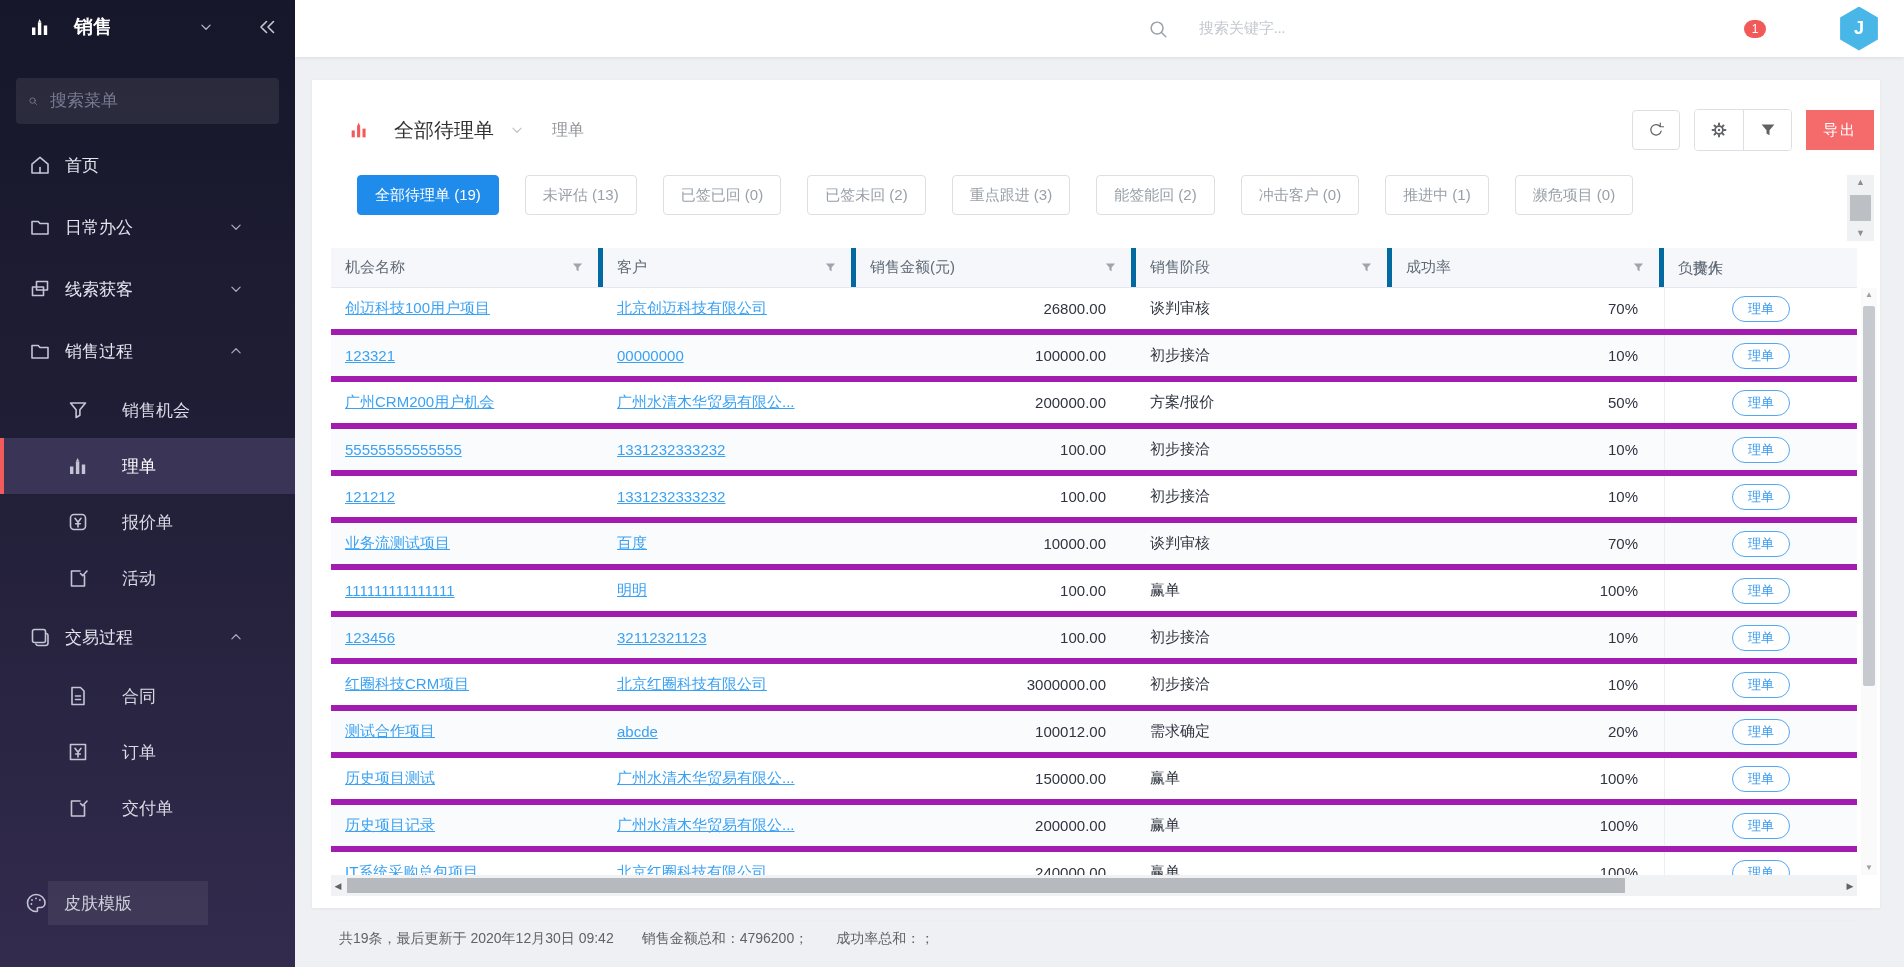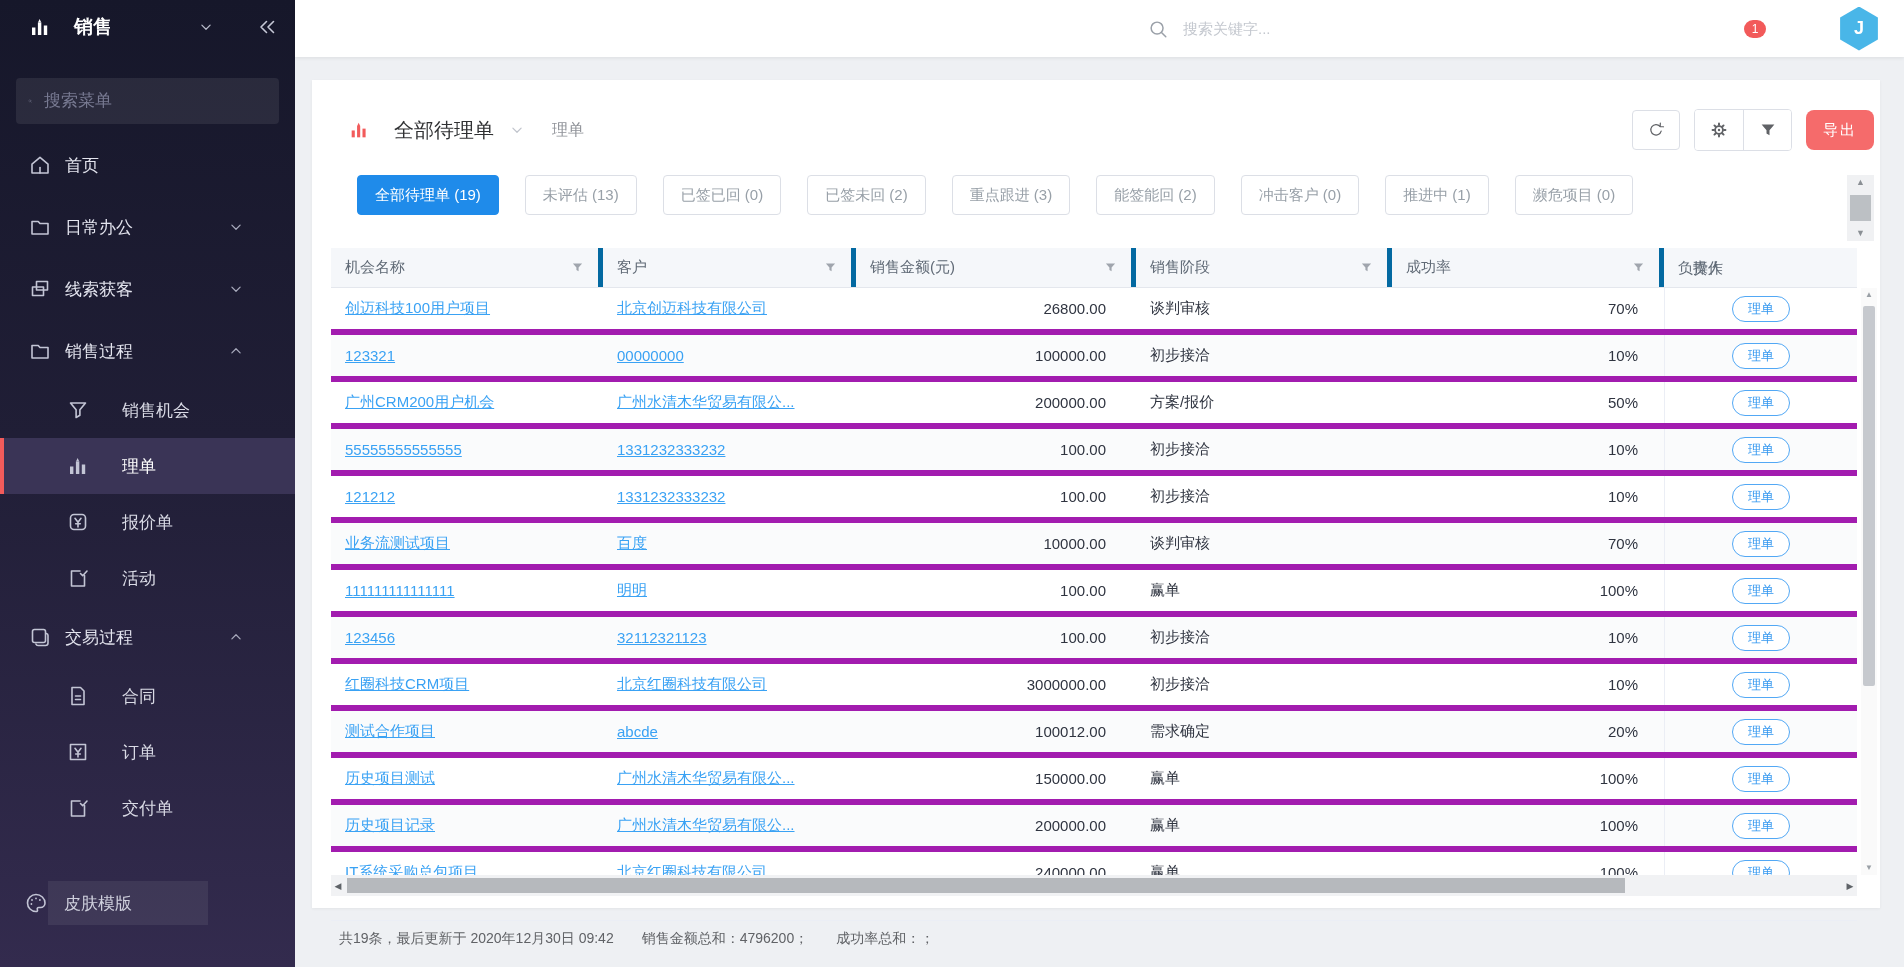--- a/index.html
+++ b/index.html
@@ -13,21 +13,21 @@
     background:linear-gradient(180deg,#16172a 0%,#201e36 45%,#332b4e 100%);
     color:#d6d7e2;overflow:hidden;}
   .logo{height:78px;display:flex;align-items:center;justify-content:center;
     color:#e8131c;font-size:27px;font-weight:bold;letter-spacing:1px;}
   .logo sup{font-size:13px;margin-left:2px;transform:translateY(-6px);display:inline-block;}
   .module-row{height:54px;display:flex;align-items:center;padding:0 16px 0 28px;color:#fff;cursor:pointer;}
   .module-row .module-label{font-size:19px;font-weight:bold;margin-left:22px;}
   .module-row .chev{margin-left:auto;margin-right:40px;color:#b9bccb;}
   .module-row .collapse{color:#c6c8d6;}
   .side-search{margin:24px 16px 10px 16px;height:46px;border-radius:4px;
-    background:rgba(255,255,255,.08);display:flex;align-items:center;padding:0 12px;}
+    background:rgba(255,255,255,.08);display:flex;align-items:center;padding:0 12px;font-family:Liberation Mono, monospace;}
   .side-search .ic{color:#8e90a6;}
   .side-search input{flex:1;margin-left:10px;background:transparent;border:none;outline:none;
     color:#d6d7e2;font-size:17px;font-family:inherit;}
   .side-search input::placeholder{color:#787a92;}
   .side-item{display:flex;align-items:center;cursor:pointer;position:relative;color:#e3e4ee;}
   .side-item.lv1{height:62px;padding:0 16px 0 28px;font-size:17px;}
   .side-item.lv2{height:56px;padding:0 16px 0 66px;font-size:17px;color:#d9dae5;gap:19px;}
   .side-item .side-label{margin-left:13px;}
   .side-item .chev{margin-left:auto;margin-right:34px;color:#a9abbd;}
   .side-item .mi{color:#c3c5d5;}
@@ -37,22 +37,22 @@
     padding:0 16px 0 24px;font-size:17px;color:#cfd0dd;cursor:pointer;}
   .skin-row .skin-bg{position:absolute;left:48px;top:0;bottom:0;width:160px;background:rgba(255,255,255,.07);}
   .skin-row .side-label{margin-left:16px;position:relative;}
   .skin-row .ic{color:#c3c5d5;position:relative;}
 
   
   .main{flex:1;display:flex;flex-direction:column;position:relative;}
   .topbar{height:57px;background:#fff;position:relative;box-shadow:0 1px 4px rgba(0,0,0,.08);z-index:5;}
   .top-search{position:absolute;left:852px;top:0;height:57px;display:flex;align-items:center;}
   .top-search .ic{color:#9aa0a8;}
-  .top-search input{border:none;outline:none;margin-left:12px;width:150px;font-size:15px;
-    font-family:Liberation Sans, sans-serif;color:#555;background:transparent;}
+  .top-search input{border:none;outline:none;margin-left:28px;width:150px;font-size:15px;
+    font-family:Liberation Serif, serif;color:#555;background:transparent;}
   .top-search input::placeholder{color:#c4c8cf;}
   .top-icons{position:absolute;right:24px;top:0;height:57px;display:flex;align-items:center;gap:34px;}
   .top-icons .tic{color:#b9c0cc;position:relative;display:inline-flex;cursor:pointer;}
   .badge{position:absolute;top:-9px;right:-10px;min-width:18px;height:18px;border-radius:9px;
     background:#f25a5a;color:#fff;font-size:12px;display:flex;align-items:center;justify-content:center;padding:0 2px;}
   .avatar{width:42px;height:44px;background:#49b6e8;color:#fff;font-size:18px;font-weight:bold;
     display:flex;align-items:center;justify-content:center;cursor:pointer;margin-left:14px;
     clip-path:polygon(50% 0,95% 25%,95% 75%,50% 100%,5% 75%,5% 25%);}
 
   
@@ -63,21 +63,21 @@
   .view-title{font-size:20px;color:#303133;margin-left:24px;}
   .view-head .chev{color:#c0c4cc;margin-left:14px;}
   .view-sub{font-size:16px;color:#909399;margin-left:26px;}
   .head-controls{margin-left:auto;display:flex;align-items:center;gap:14px;}
   .sq-btn{width:48px;height:40px;border:1px solid #dcdfe6;border-radius:4px;background:#fff;
     display:flex;align-items:center;justify-content:center;color:#606266;cursor:pointer;box-sizing:border-box;}
   .btn-group{display:flex;border:1px solid #dcdfe6;border-radius:4px;overflow:hidden;}
   .btn-group .cell{width:48px;height:40px;display:flex;align-items:center;justify-content:center;
     color:#606266;cursor:pointer;background:#fff;box-sizing:border-box;}
   .btn-group .cell+.cell{border-left:1px solid #dcdfe6;}
-  .btn-export{height:40px;padding:0 17px;background:#f56b6b;color:#fff;border:none;border-radius:8px;
+  .btn-export{height:40px;padding:0 17px;background:#f56b6b;color:#fff;border:none;border-radius:0;
     font-size:15px;cursor:pointer;font-family:inherit;letter-spacing:2px;}
 
   
   .tabs{position:absolute;top:95px;left:45px;display:flex;gap:26px;}
   .tab{height:40px;padding:0 17px;border:1px solid #dcdfe6;border-radius:4px;background:#fff;
     color:#98a0a8;font-size:15px;display:flex;align-items:center;cursor:pointer;white-space:nowrap;box-sizing:border-box;}
   .tab.active{background:#1f8bea;border-color:#1f8bea;color:#fff;}
   .tabs-scrollbar{position:absolute;top:95px;right:6px;width:27px;height:66px;background:#f0f1f3;
     display:flex;flex-direction:column;align-items:center;justify-content:space-between;padding:3px 0;box-sizing:border-box;}
   .tabs-scrollbar .arr{font-size:9px;color:#8a8f94;line-height:9px;}

